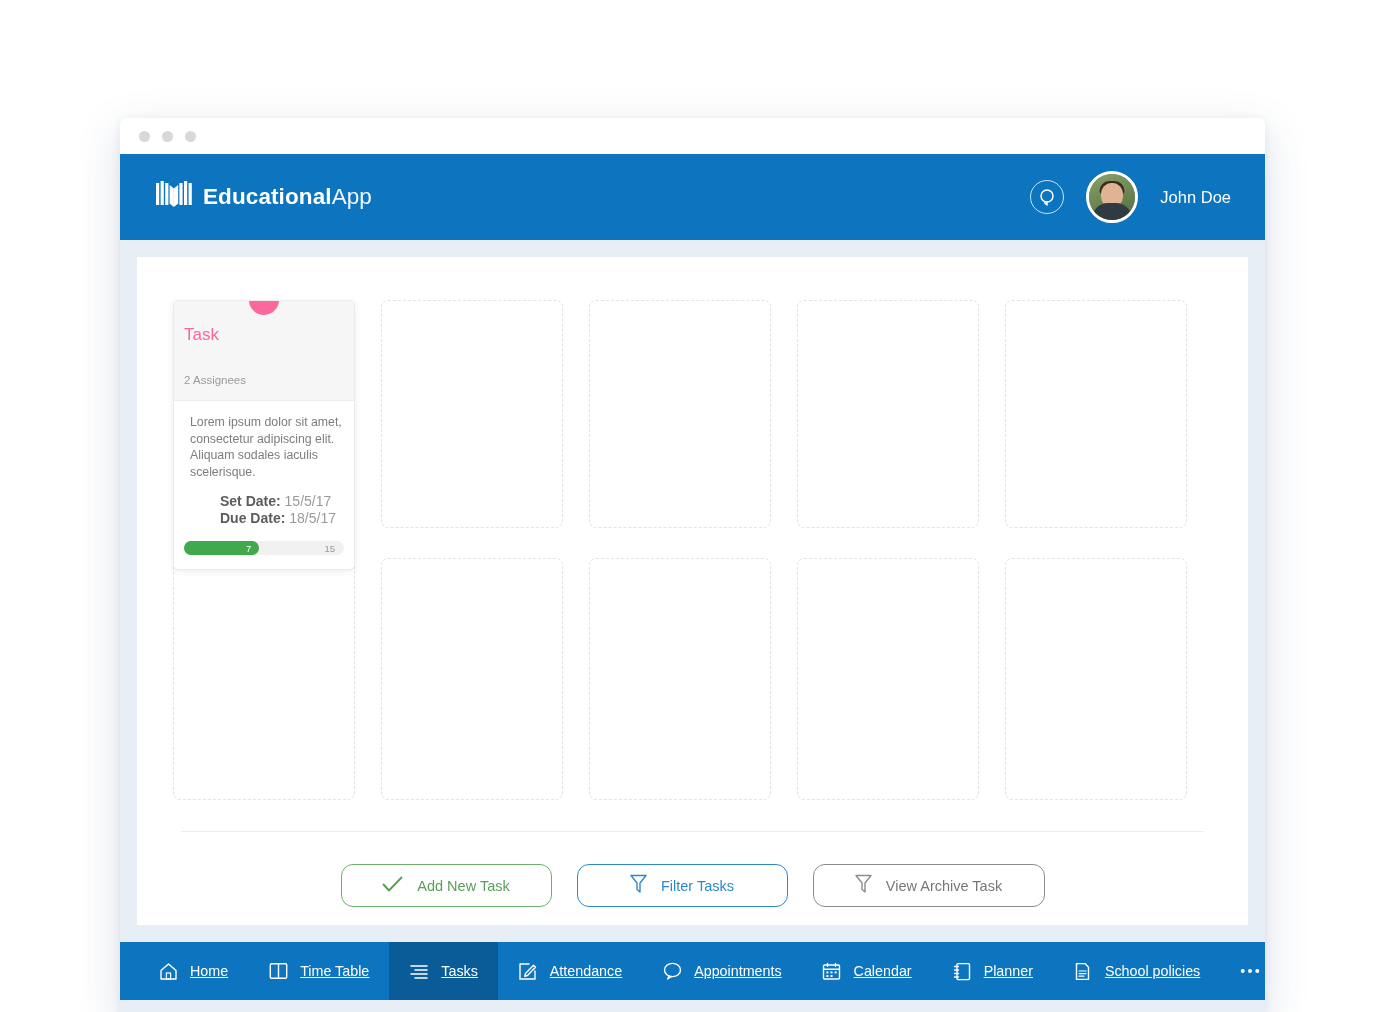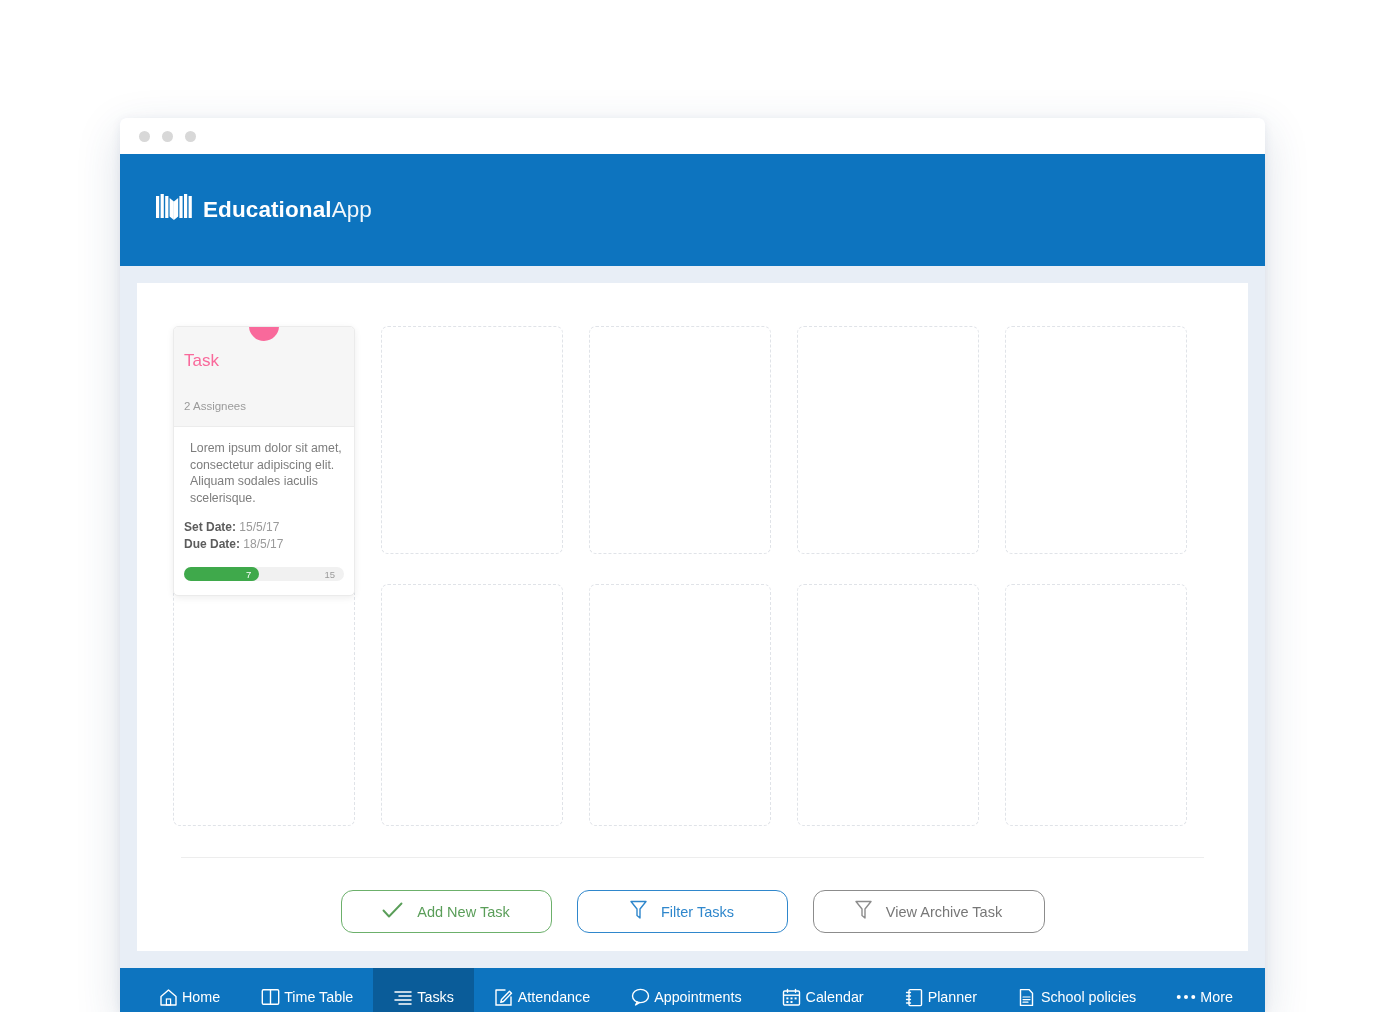--- a/index.html
+++ b/index.html
@@ -41,21 +41,21 @@
     gap: 12px;
   }
   .dot {
     width: 11px; height: 11px;
     border-radius: 50%;
     background: #d8d8d8;
   }
 
   
   .appheader {
-    height: 112px;
+    height: 86px;
     background: #0d74bf;
     display: flex;
     align-items: center;
     justify-content: space-between;
     padding: 0 34px 0 36px;
   }
 
   .brand { display: flex; align-items: center; gap: 11px; }
   .brand-text {
     color: #ffffff;
@@ -160,23 +160,24 @@
   }
   .card-body { padding: 13px 10px 14px 10px; }
   .card-desc {
     color: #7d7d7d;
     font-size: 12.3px;
     line-height: 16.5px;
     margin-bottom: 13px;
     margin-left: 6px;
   }
   .card-date {
-    font-size: 12px;
+    font-size: 14px;
     color: #9a9a9a;
     line-height: 17px;
+    margin-left: 36px;
   }
   .card-date b { color: #5c5c5c; }
 
   .progress {
     margin-top: 14px;
     position: relative;
     height: 14px;
     border-radius: 8px;
     background: #f1f1f1;
     display: flex;
@@ -232,26 +233,27 @@
   .bottomnav {
     height: 58px;
     background: #0d74bf;
     display: flex;
     align-items: stretch;
     padding-left: 18px;
   }
   .navitem {
     display: flex;
     align-items: center;
-    gap: 4px;
+    gap: 12px;
     padding: 0 20px;
     color: #ffffff;
     font-size: 14.3px;
     white-space: nowrap;
     cursor: pointer;
+    text-decoration: underline;
   }
   .navitem.active { background: #0a5c99; }
   .navicon { display: flex; align-items: center; justify-content: center; width: 20px; height: 20px; }
 </style>
 </head>
 <body>
 
 <div class="stage">
   <div class="browser">
 
@@ -273,20 +275,35 @@
             <rect x="32.6" y="3" width="3.2" height="22" fill="#ffffff"></rect>
             <path d="M13.6 5 L17.9 8.5 L17.9 27 L13.6 23.5 Z" fill="#ffffff"></path>
             <path d="M22.2 5 L17.9 8.5 L17.9 27 L22.2 23.5 Z" fill="#ffffff"></path>
           </svg>
         </span>
         <span class="brand-text">
           <span class="b1">Educational</span><span class="b2">App</span>
         </span>
       </div>
 
+      <div class="header-right">
+        <span class="hicon">
+          <svg width="20" height="20" viewBox="0 0 20 20">
+            <circle cx="10" cy="9" r="6" fill="none" stroke="#ffffff" stroke-width="1.5"></circle>
+            <path d="M10 15 L10 18 M10 18 L7.6 15.8" fill="none" stroke="#ffffff" stroke-width="1.5" stroke-linecap="round"></path>
+          </svg>
+        </span>
+        <span class="avatar">
+          <span class="sky"></span>
+            <span class="hair"></span>
+            <span class="head"></span>
+            <span class="body"></span>
+        </span>
+        <span class="username">John Doe</span>
+      </div>
     </div>
 
     <div class="content-wrap">
       <div class="panel">
 
         <div class="grid">
 
           <div class="slot card-slot">
             <div class="card">
               <span class="card-badge"></span>

